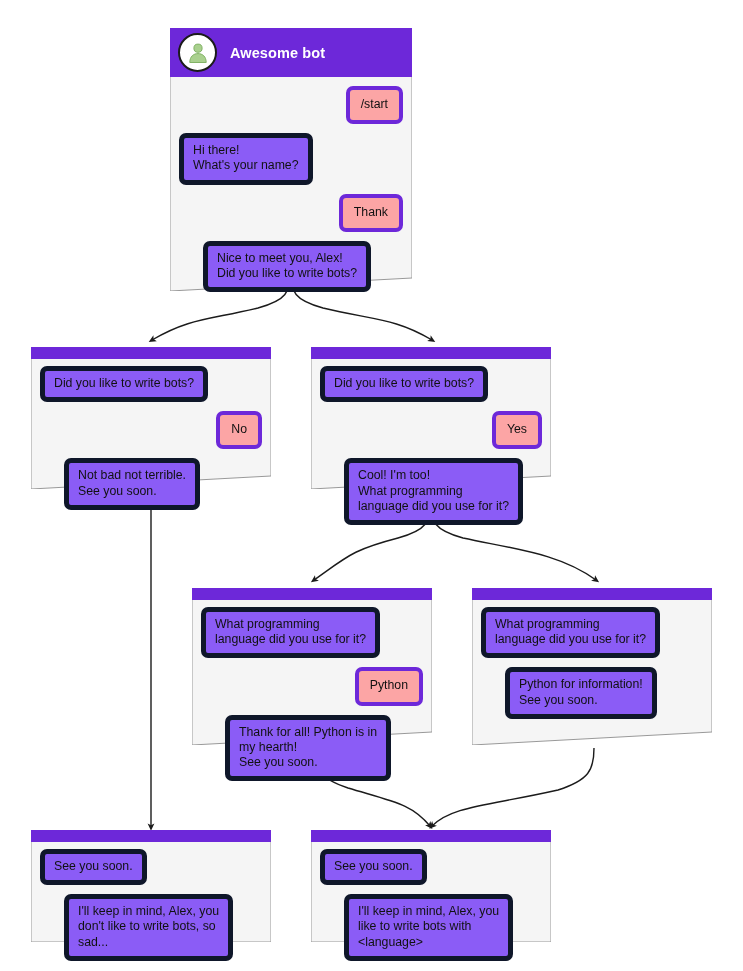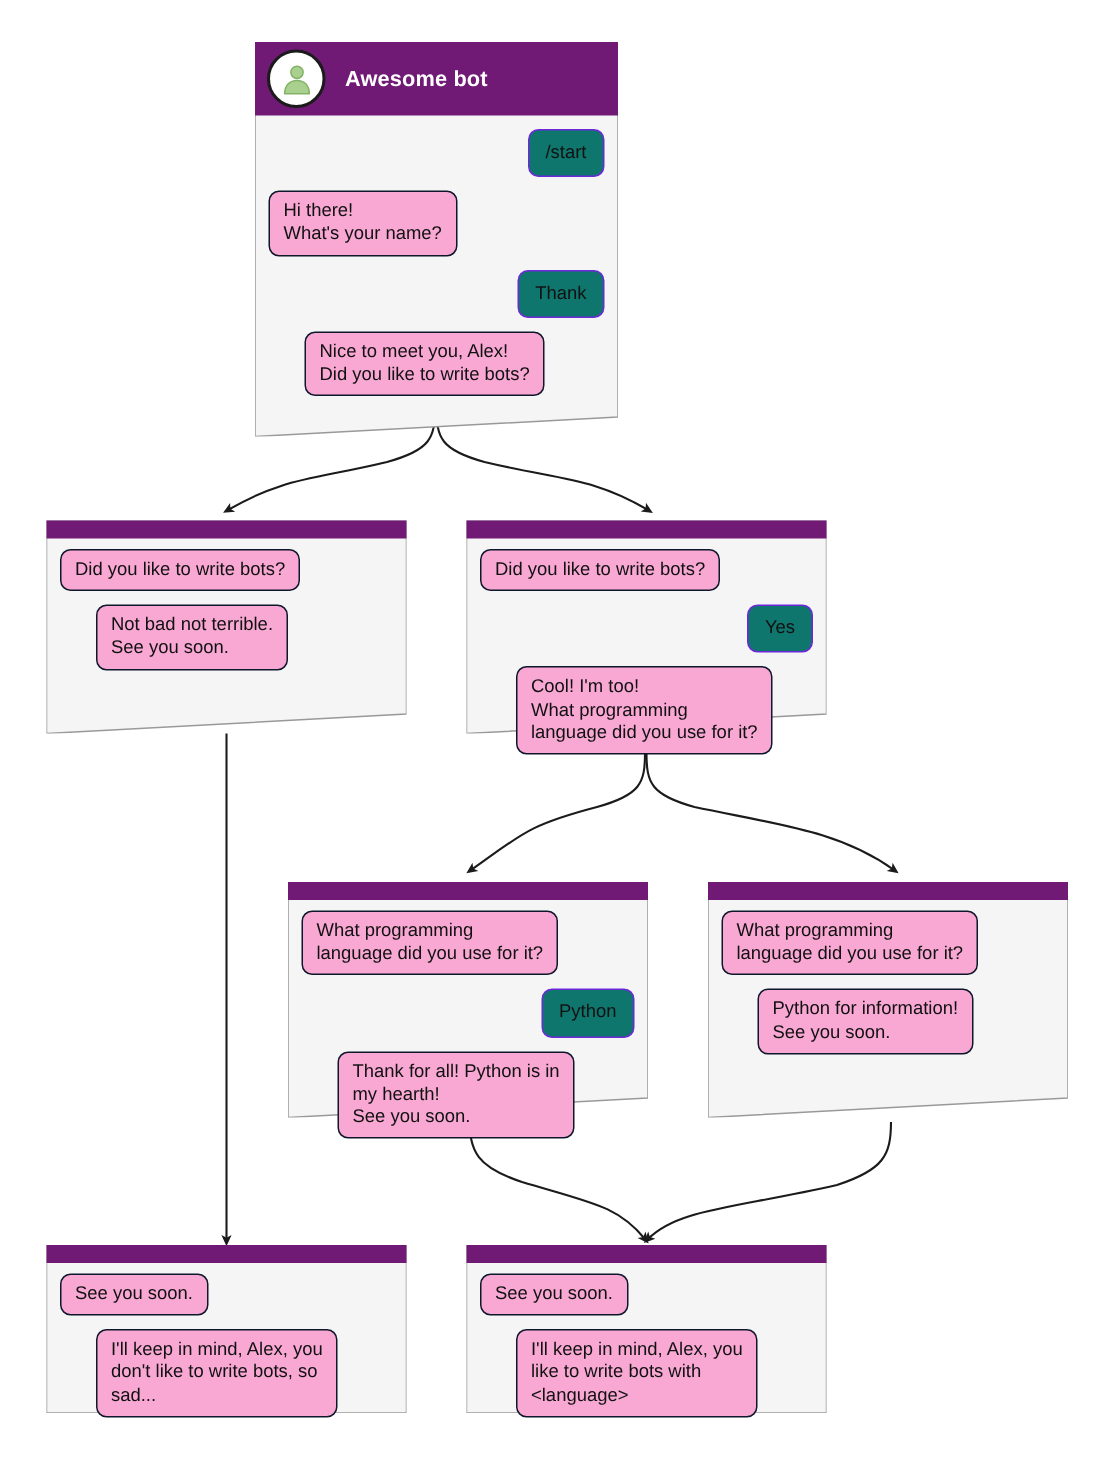--- a/index.html
+++ b/index.html
@@ -46,21 +46,21 @@
   .card-inner {
     position: absolute;
     left: 0; top: 0;
     width: 100%;
     box-sizing: border-box;
   }
 
   .card-header {
     position: relative;
     box-sizing: border-box;
-    background: #701a75;
+    background: #6d28d9;
     height: 12px;
   }
   .card-header.tall {
     height: 49px;
     display: flex;
     align-items: center;
     padding-left: 8px;
   }
 
   .avatar {
@@ -101,26 +101,26 @@
     box-sizing: border-box;
     border-radius: 7px;
     padding: 5px 9px 6px 9px;
     font-size: 12.3px;
     line-height: 15.2px;
     color: #111111;
     white-space: pre-line;
     max-width: 205px;
   }
   .bubble.bot {
-    background: #f9a8d4;
-    border: 1px solid #0f172a;
+    background: #8b5cf6;
+    border: 5px solid #0f172a;
   }
   .bubble.user {
-    background: #0f766e;
-    border: 1px solid #6d28d9;
+    background: #fca5a5;
+    border: 4px solid #6d28d9;
     padding: 7px 11px 8px 11px;
   }
 </style>
 </head>
 <body>
 
 <div id="canvas">
 
   <svg id="edges" viewBox="0 0 743 971" width="743" height="971" xmlns="http://www.w3.org/2000/svg">
     <defs>
@@ -177,20 +177,23 @@
   <div class="card" style="left:31px; top:347px; width:240px; height:142px;">
     <svg class="card-shape" viewBox="0 0 240 142" preserveAspectRatio="none">
       <polygon points="0,0 240,0 240,129 0,142" fill="#f5f5f5" stroke="#999999" stroke-width="1"></polygon>
     </svg>
     <div class="card-inner">
       <div class="card-header"></div>
       <div class="card-body" style="padding-top:7px;">
         <div class="msg-row left">
           <div class="bubble bot">Did you like to write bots?</div>
         </div>
+        <div class="msg-row right">
+          <div class="bubble user">No</div>
+        </div>
         <div class="msg-row left">
           <div class="bubble bot">Not bad not terrible.
 See you soon.</div>
         </div>
       </div>
     </div>
   </div>
 
   <div class="card" style="left:311px; top:347px; width:240px; height:142px;">
     <svg class="card-shape" viewBox="0 0 240 142" preserveAspectRatio="none">

